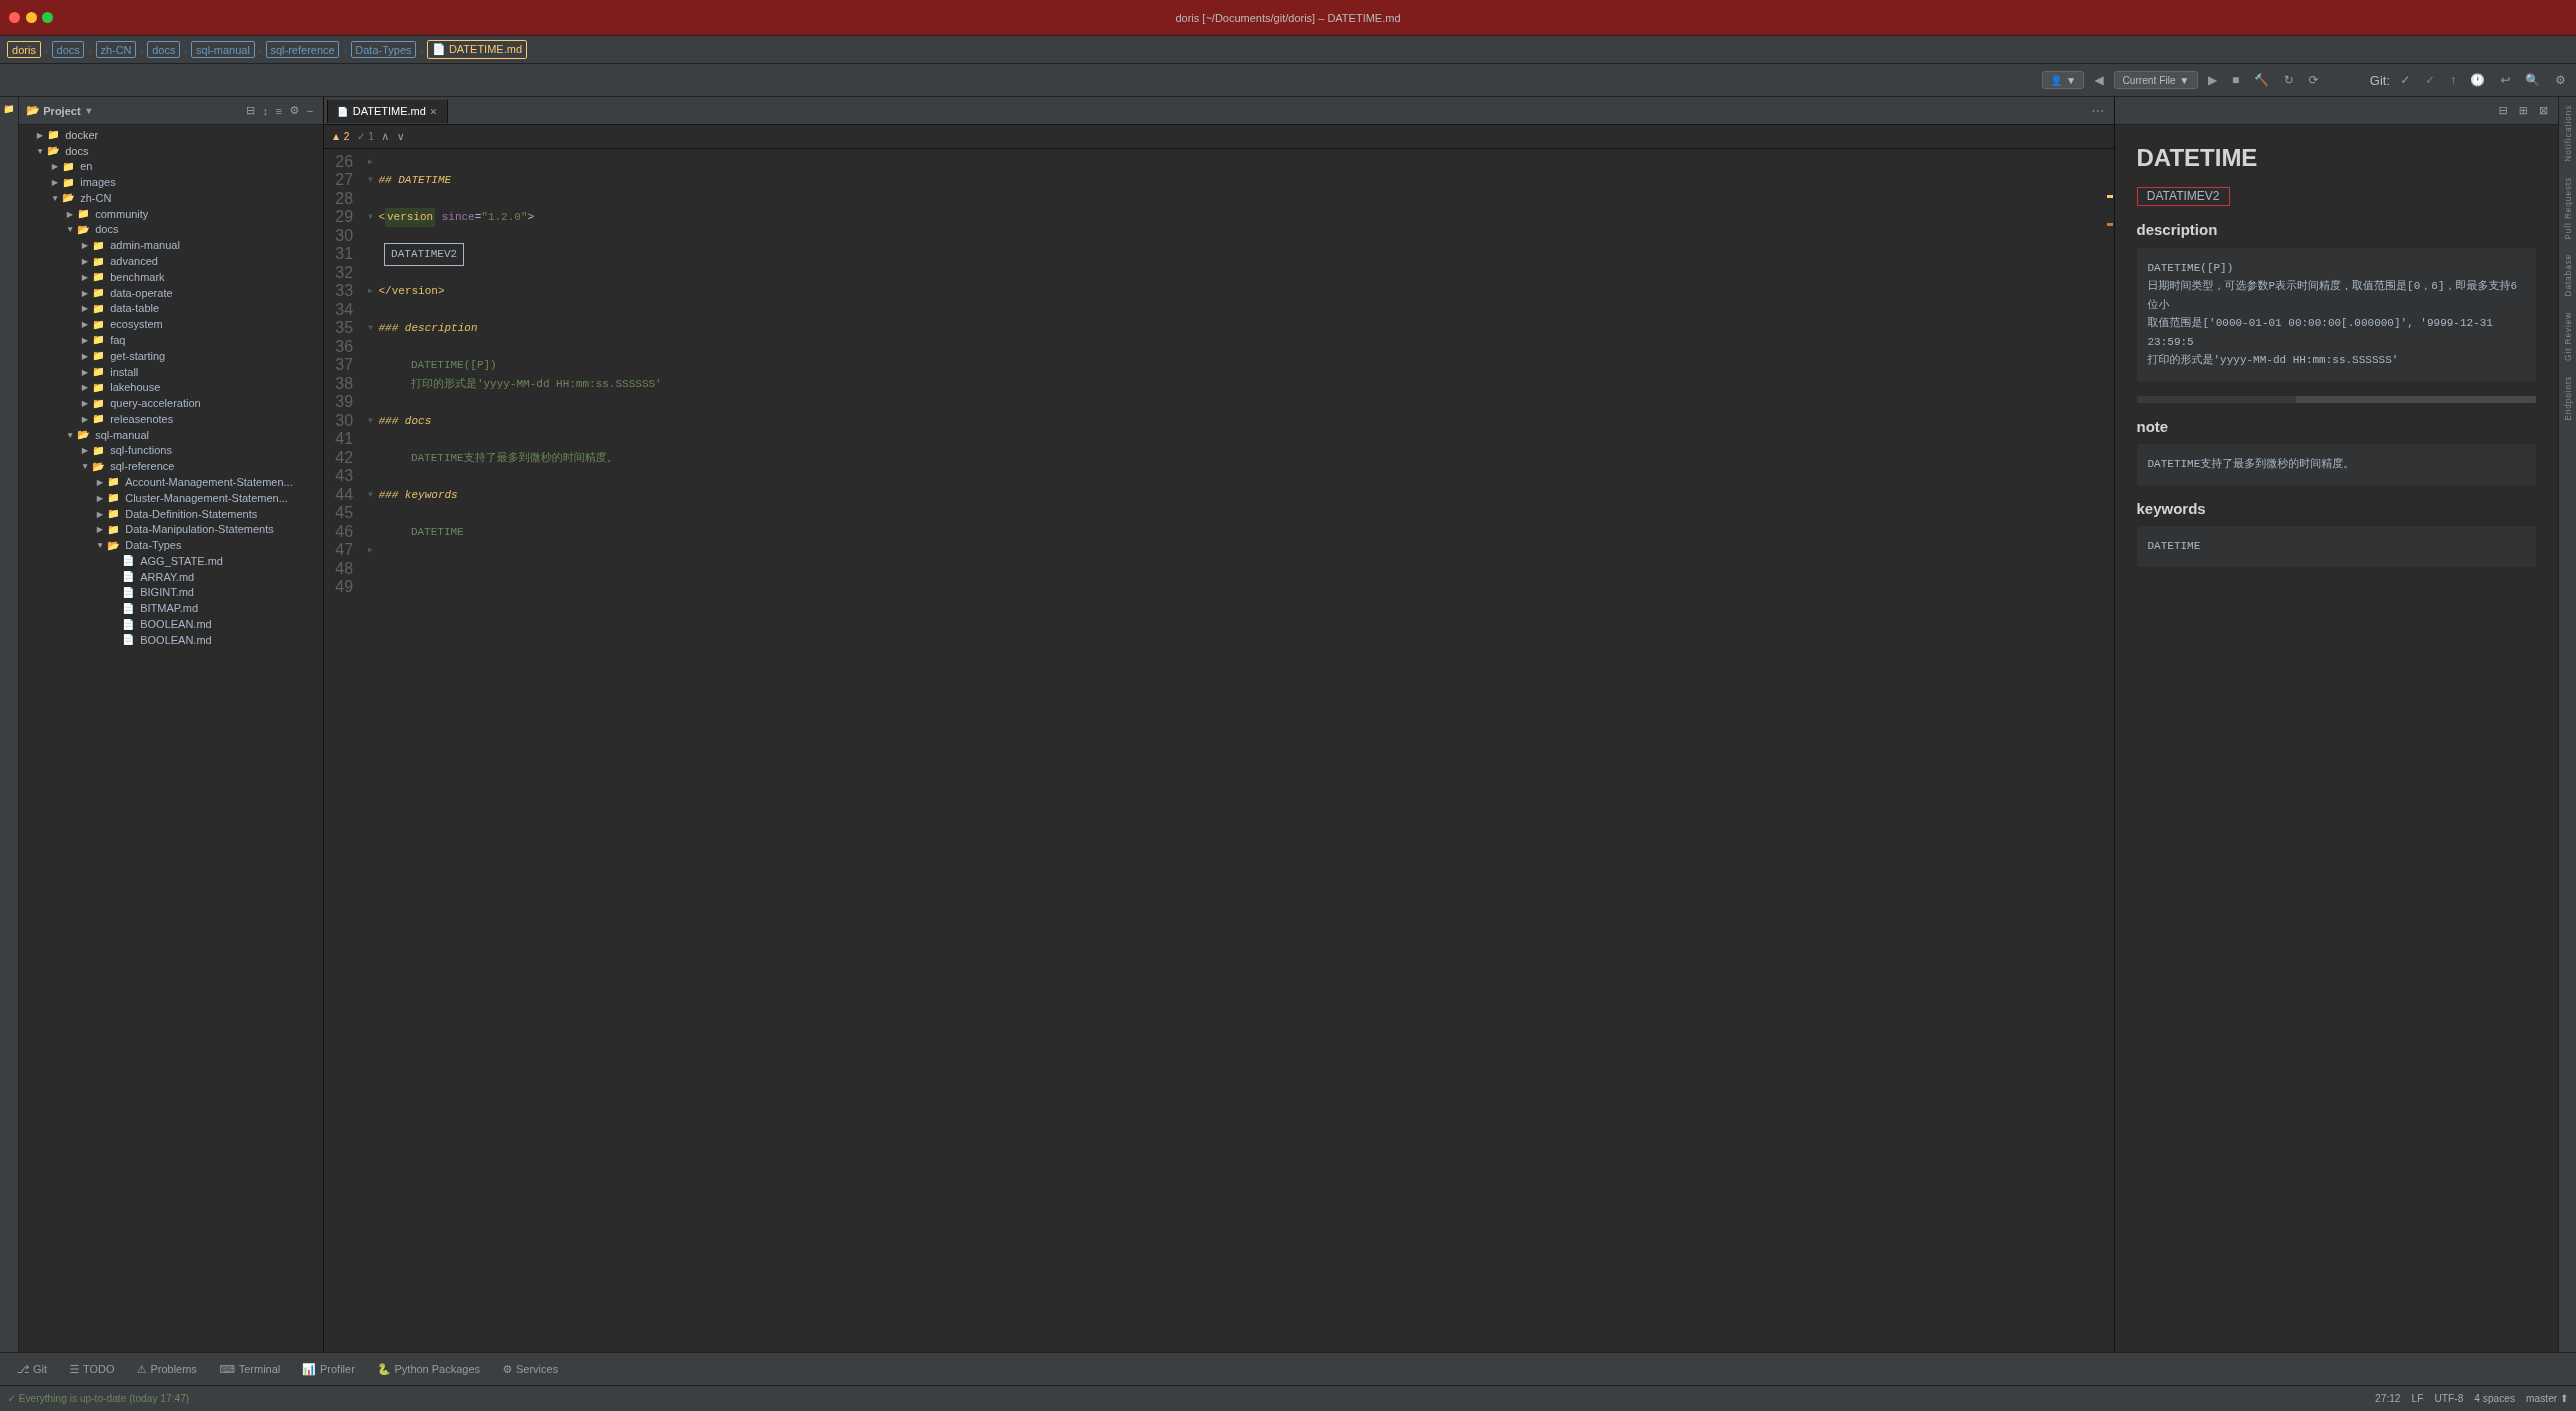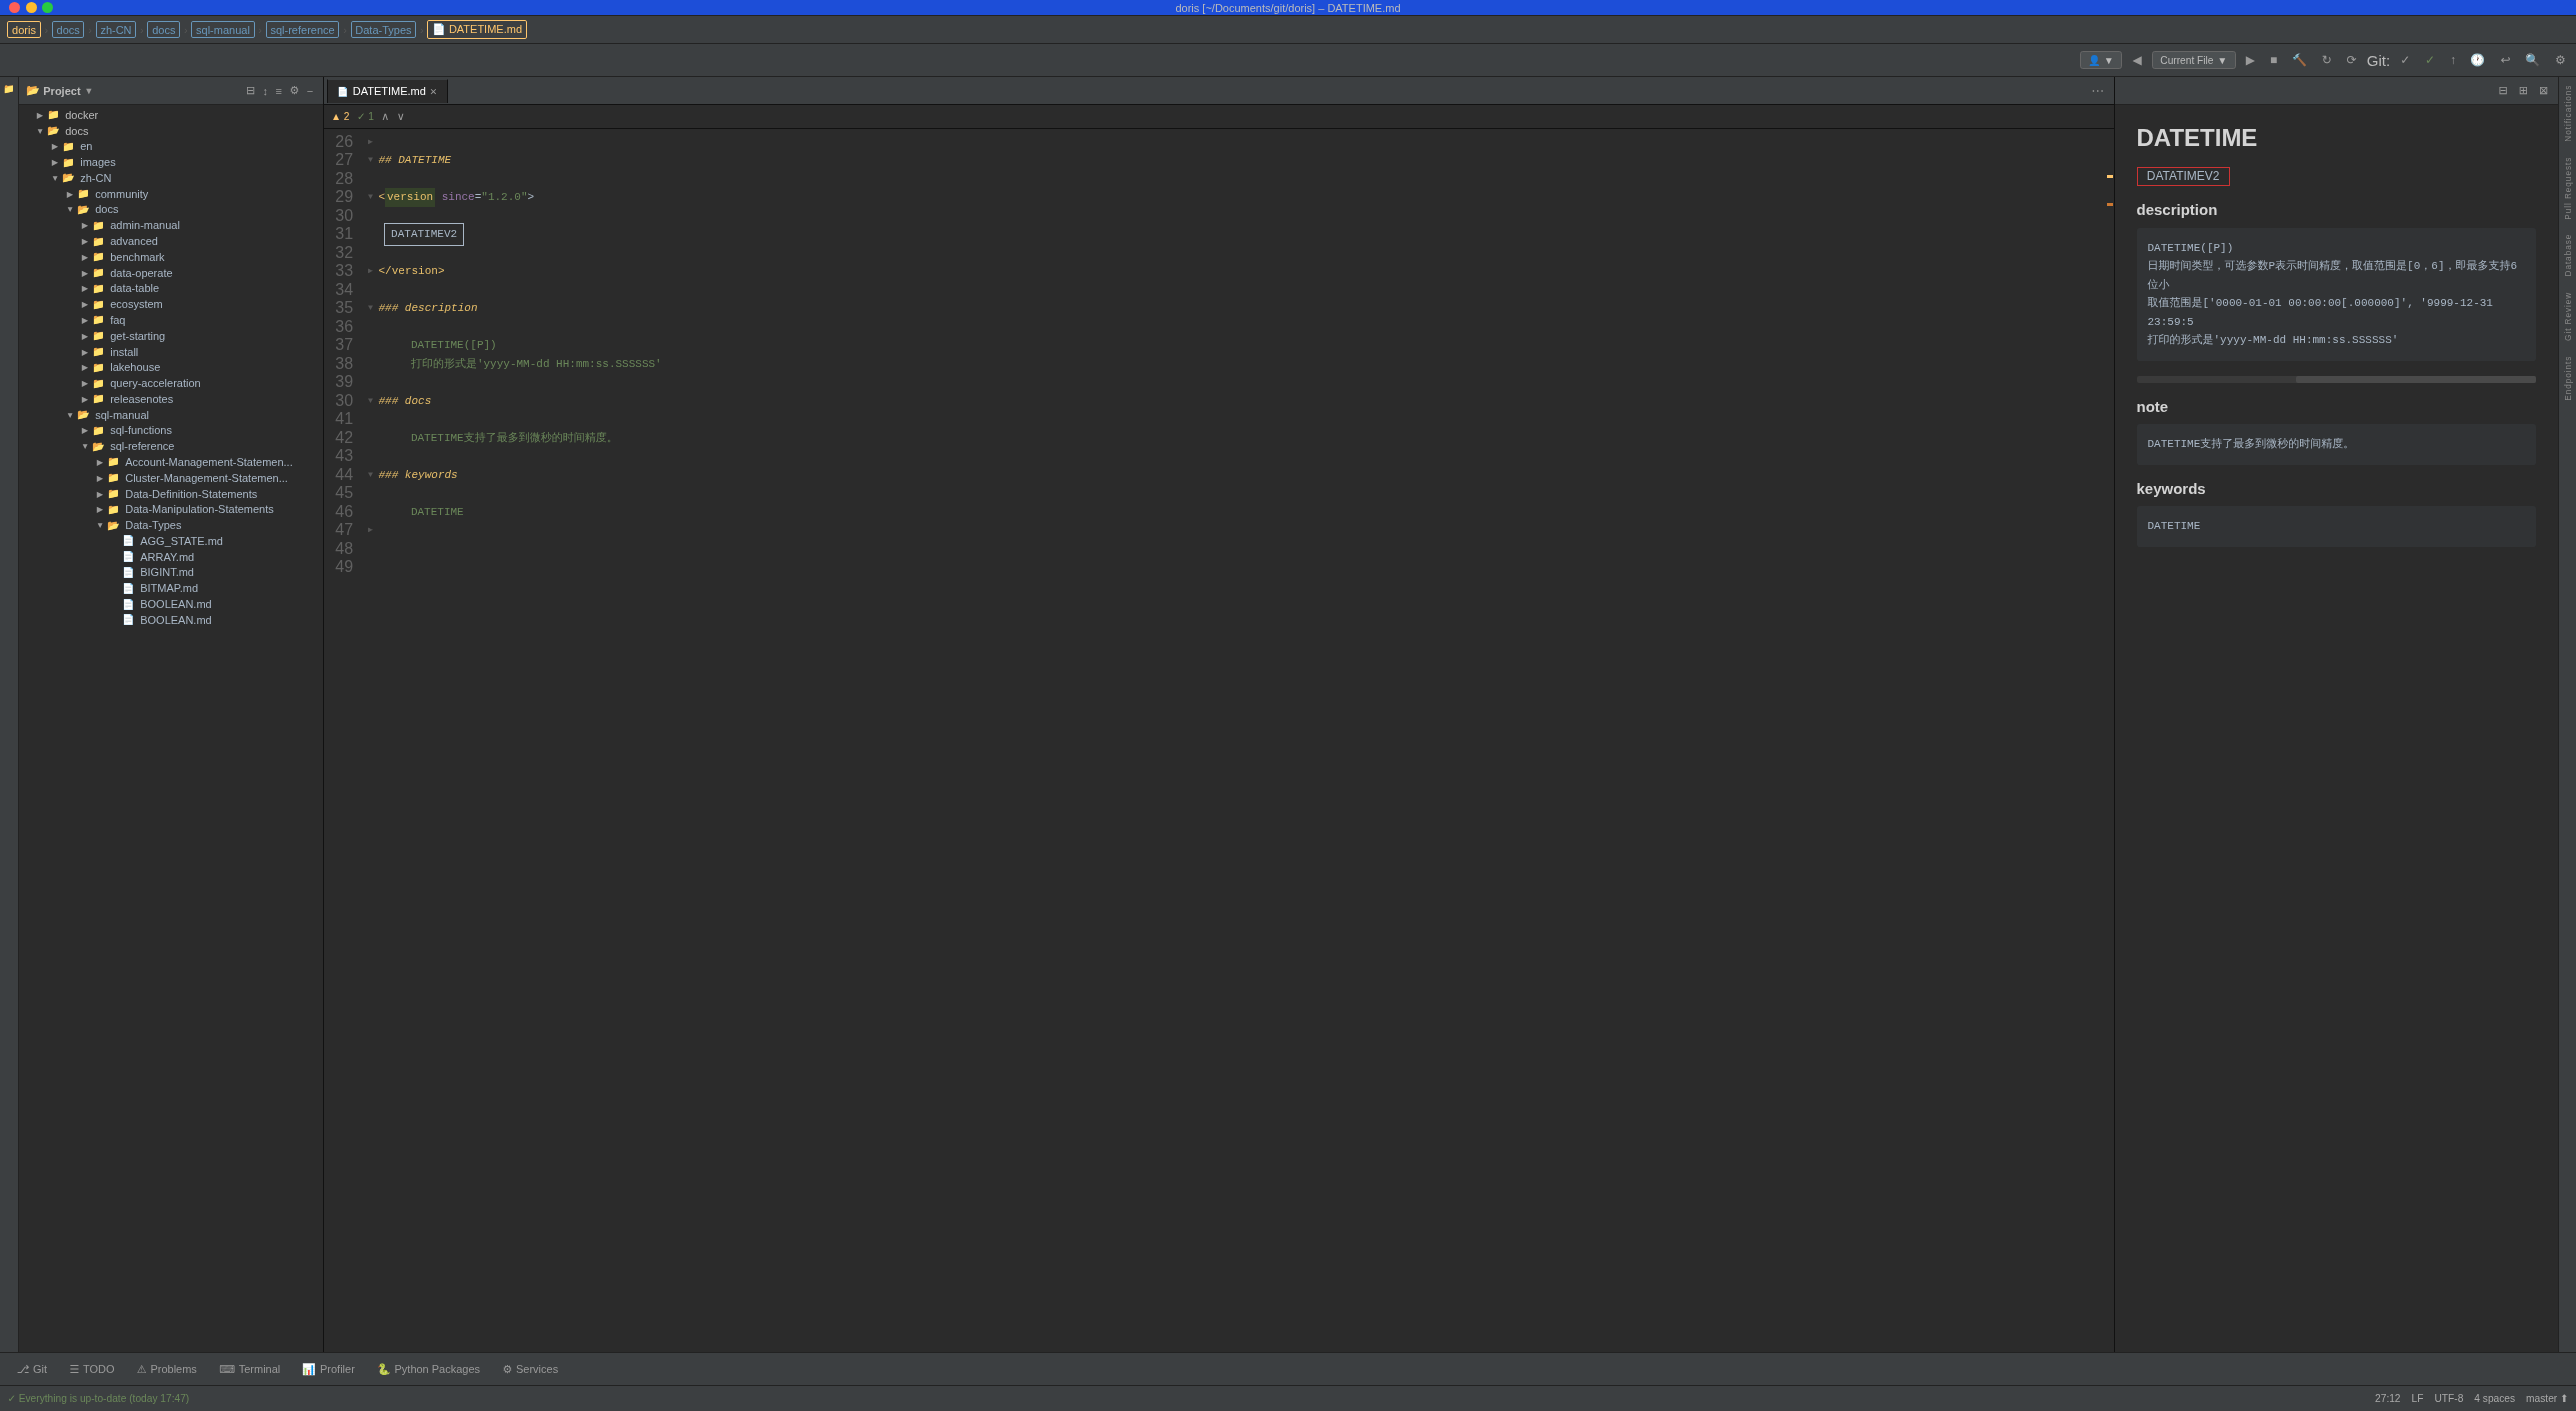--- a/index.html
+++ b/index.html
@@ -9,22 +9,22 @@
       font-family: 'Helvetica Neue', Arial, sans-serif;
       font-size: 11px;
       height: 100vh;
       overflow: hidden;
       display: flex;
       flex-direction: column;
     }
 
     
     .title-bar {
-      background: #1d4ed8;
-      height: 16px;
+      background: #7f1d1d;
+      height: 36px;
       display: flex;
       align-items: center;
       justify-content: center;
       position: relative;
       border-bottom: 0.9px solid #222;
       flex-shrink: 0;
     }
     .title-bar-dots {
       position: absolute;
       left: 9.3px;
@@ -106,21 +106,21 @@
       border: 0.9px solid #666;
       color: #bbb;
       font-size: 10.2px;
       padding: 2.8px 7.4px;
       border-radius: 2.8px;
       cursor: pointer;
       display: flex;
       align-items: center;
       gap: 3.7px;
     }
-    .git-label { color: #bbb; font-size: 15px; }
+    .git-label { color: #bbb; font-size: 13px; margin-left: 41px; }
 
     
     .main-area {
       display: flex;
       flex: 1;
       overflow: hidden;
     }
 
     
     .left-strip {

